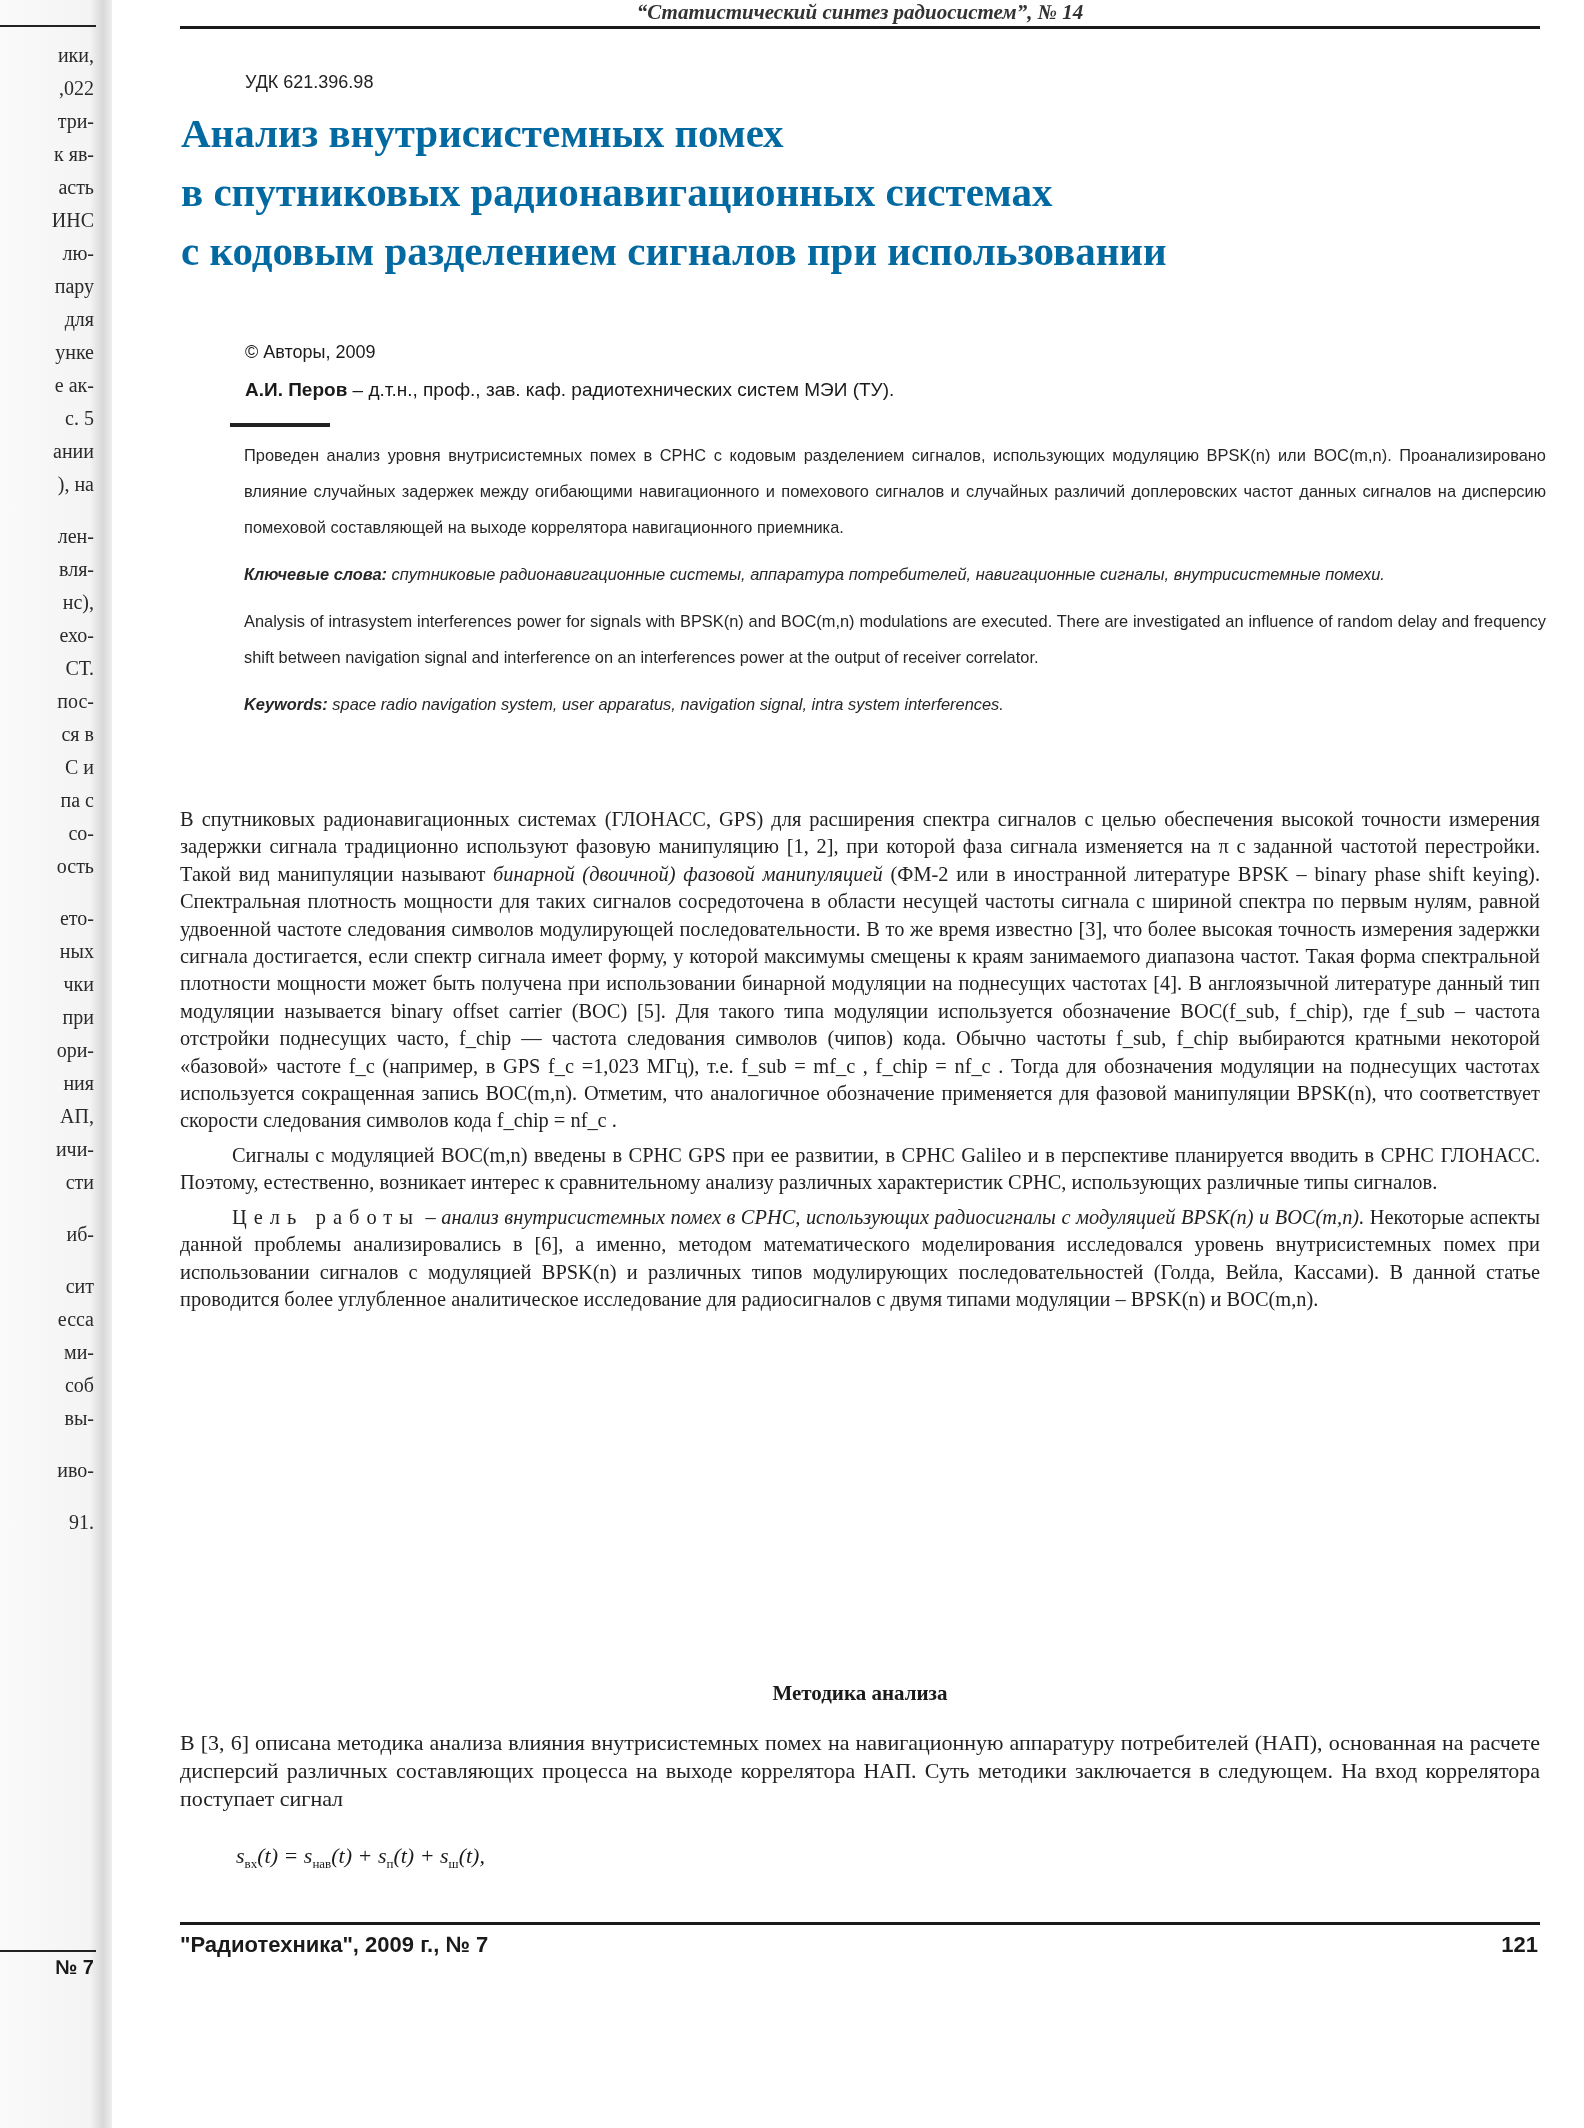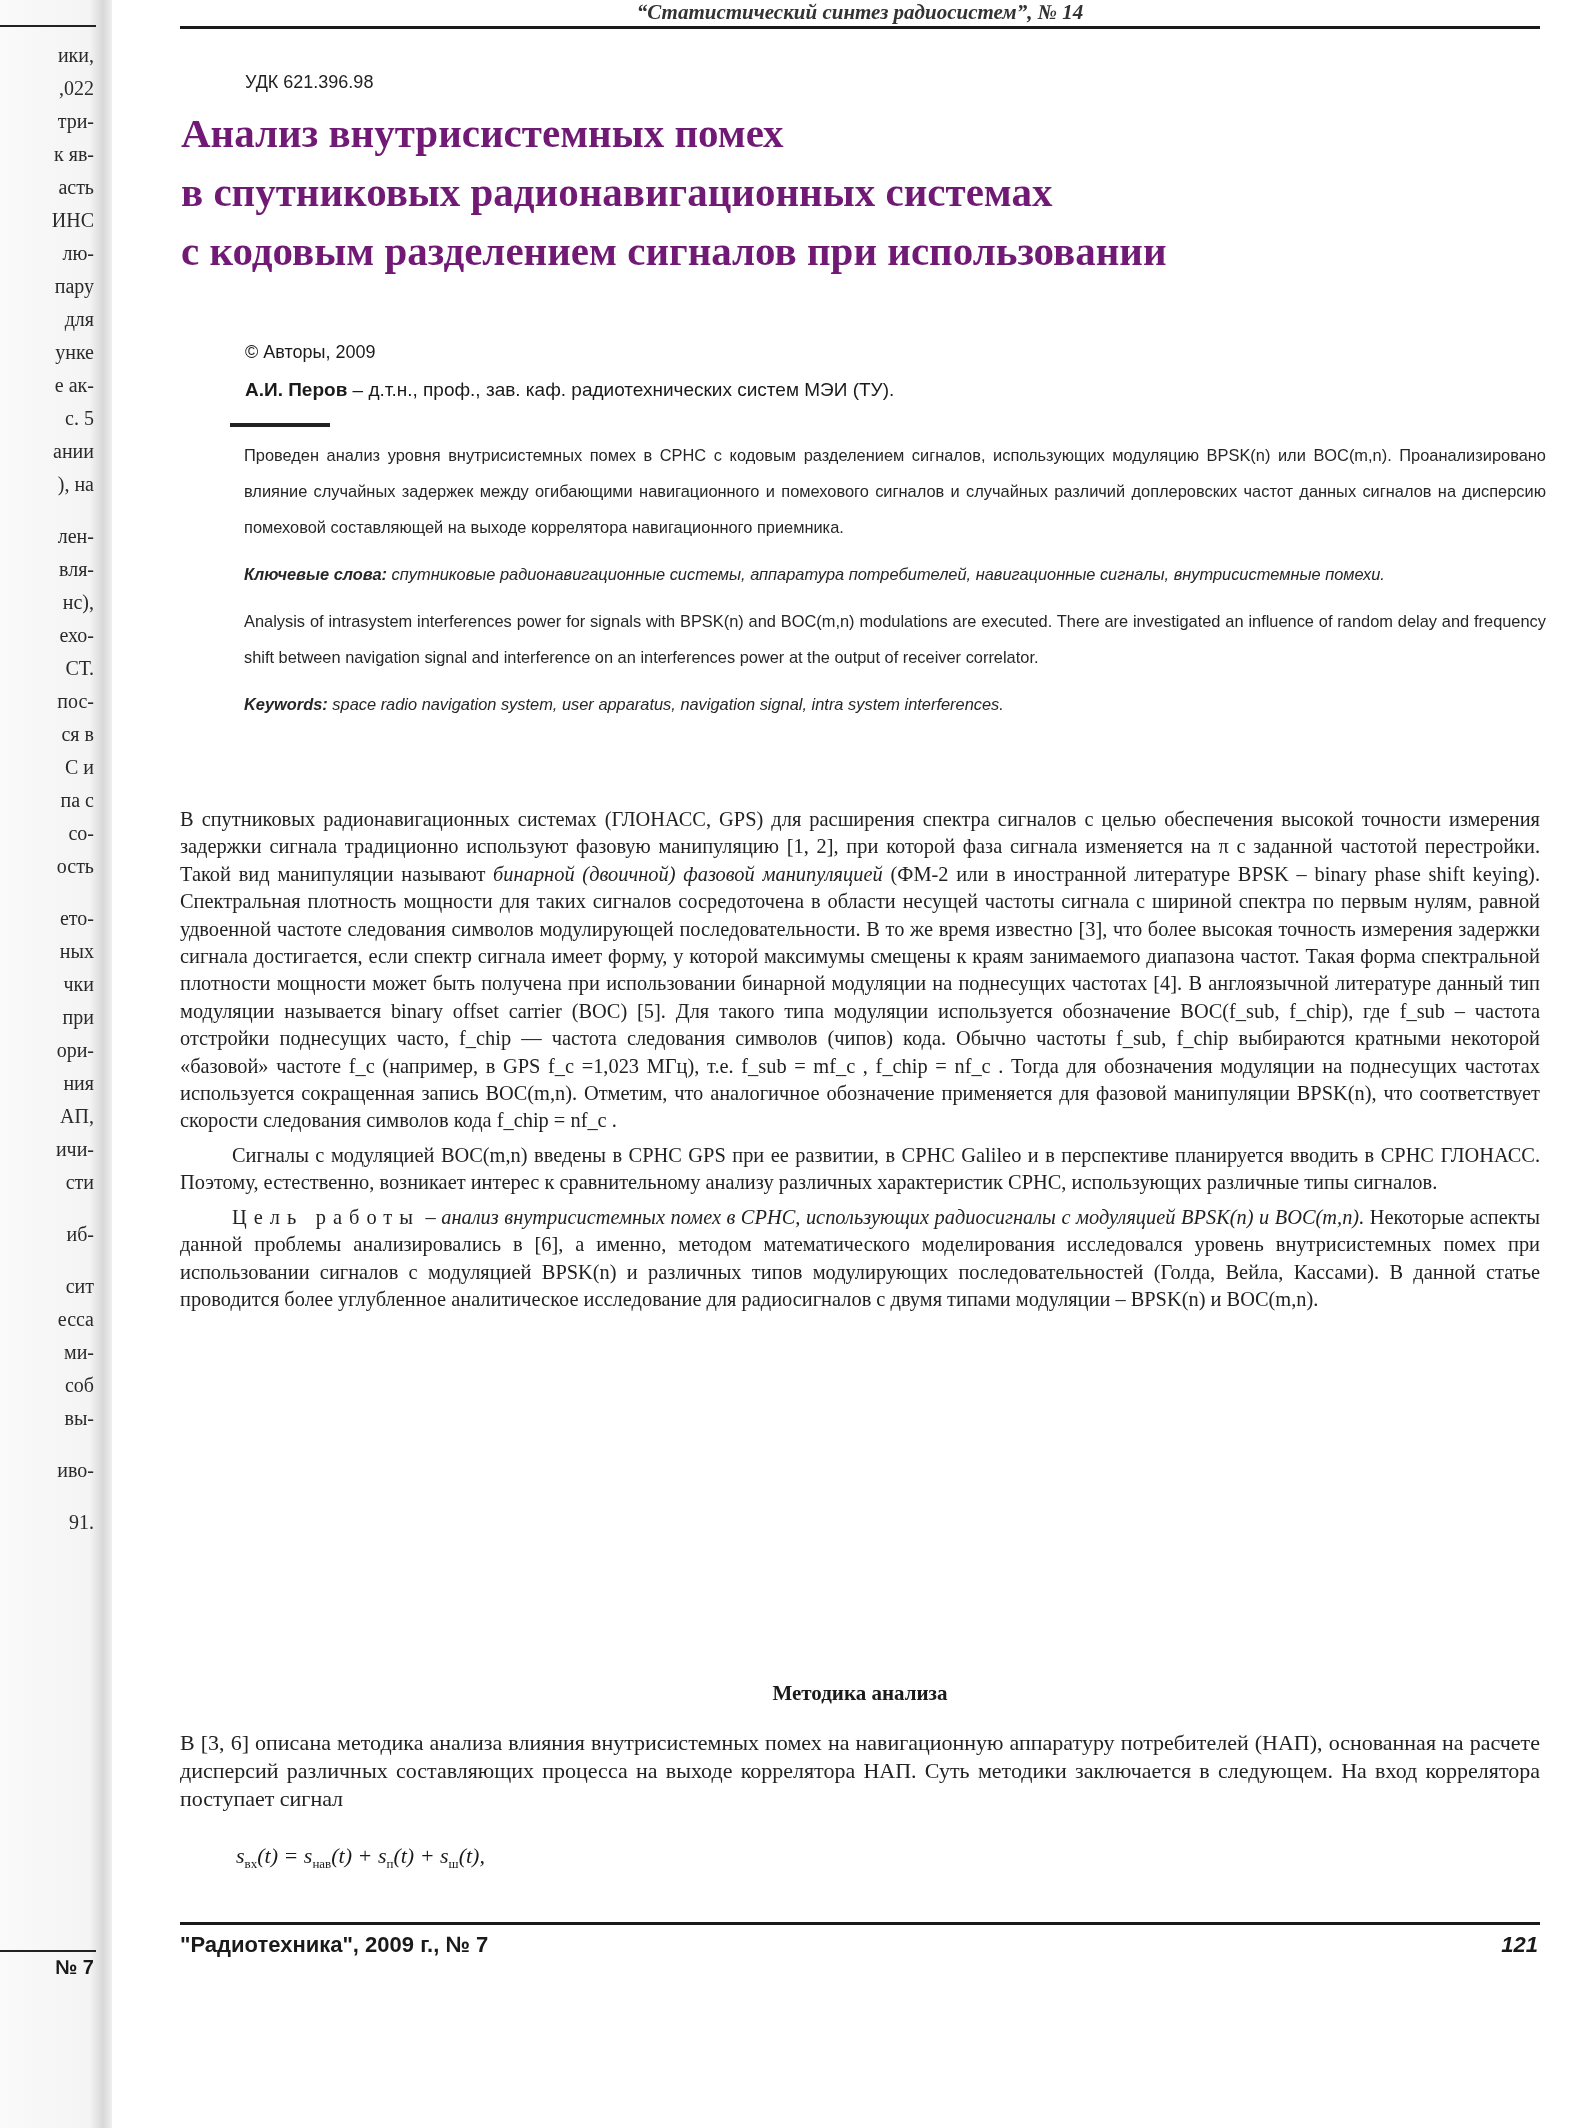--- a/index.html
+++ b/index.html
@@ -24,21 +24,21 @@
 
   .running-head {
     position: absolute; left: 180px; top: 0; width: 1360px; text-align: center;
     font-style: italic; font-weight: bold; font-size: 21px; color: #333;
   }
   .head-rule { position: absolute; left: 180px; top: 26px; width: 1360px; height: 3px; background: #1a1a1a; }
 
   .udk { position: absolute; left: 245px; top: 72px; font-family: "Liberation Sans", sans-serif; font-size: 18px; color: #222; }
   .title {
     position: absolute; left: 181px; top: 104px; width: 1300px;
-    font-family: "Liberation Serif", serif; font-weight: bold; font-size: 41px; line-height: 59px; color: #701a75;
+    font-family: "Liberation Serif", serif; font-weight: bold; font-size: 41px; line-height: 59px; color: #0369a1;
   }
   .title div { white-space: nowrap; }
   .copyright { position: absolute; left: 245px; top: 342px; font-family: "Liberation Sans", sans-serif; font-size: 18px; }
   .author { position: absolute; left: 245px; top: 379px; font-family: "Liberation Sans", sans-serif; font-size: 19px; }
   .author b { font-weight: bold; }
   .short-rule { position: absolute; left: 230px; top: 423px; width: 100px; height: 4px; background: #222; }
 
   .abstract {
     position: absolute; left: 244px; top: 437px; width: 1302px;
     font-family: "Liberation Sans", sans-serif; font-size: 16.4px; line-height: 36px; color: #262626;
@@ -66,21 +66,21 @@
     position: absolute; left: 180px; top: 1729px; width: 1360px;
     font-family: "Liberation Serif", serif; font-size: 22px; line-height: 28px; color: #222; text-align: justify;
   }
   .formula {
     position: absolute; left: 236px; top: 1843px;
     font-family: "Liberation Serif", serif; font-size: 22px; font-style: italic;
   }
   .formula sub { font-size: 13px; font-style: normal; }
   .foot-rule { position: absolute; left: 180px; top: 1922px; width: 1360px; height: 3px; background: #1a1a1a; }
   .foot-left { position: absolute; left: 180px; top: 1932px; font-family: "Liberation Sans", sans-serif; font-weight: bold; font-size: 22px; }
-  .foot-right { position: absolute; right: 46px; top: 1932px; font-family: "Liberation Sans", sans-serif; font-weight: bold; font-size: 22px; font-style: italic; }
+  .foot-right { position: absolute; right: 46px; top: 1932px; font-family: "Liberation Sans", sans-serif; font-weight: bold; font-size: 22px; }
 </style>
 </head>
 <body>
 
 <div class="leftstrip">
   <div class="topline"></div>
   <div id="leftfrags">
       <div class="frag" style="top: 44px;">ики,</div>
       <div class="frag" style="top: 77px;">,022</div>
       <div class="frag" style="top: 110px;">три-</div>

